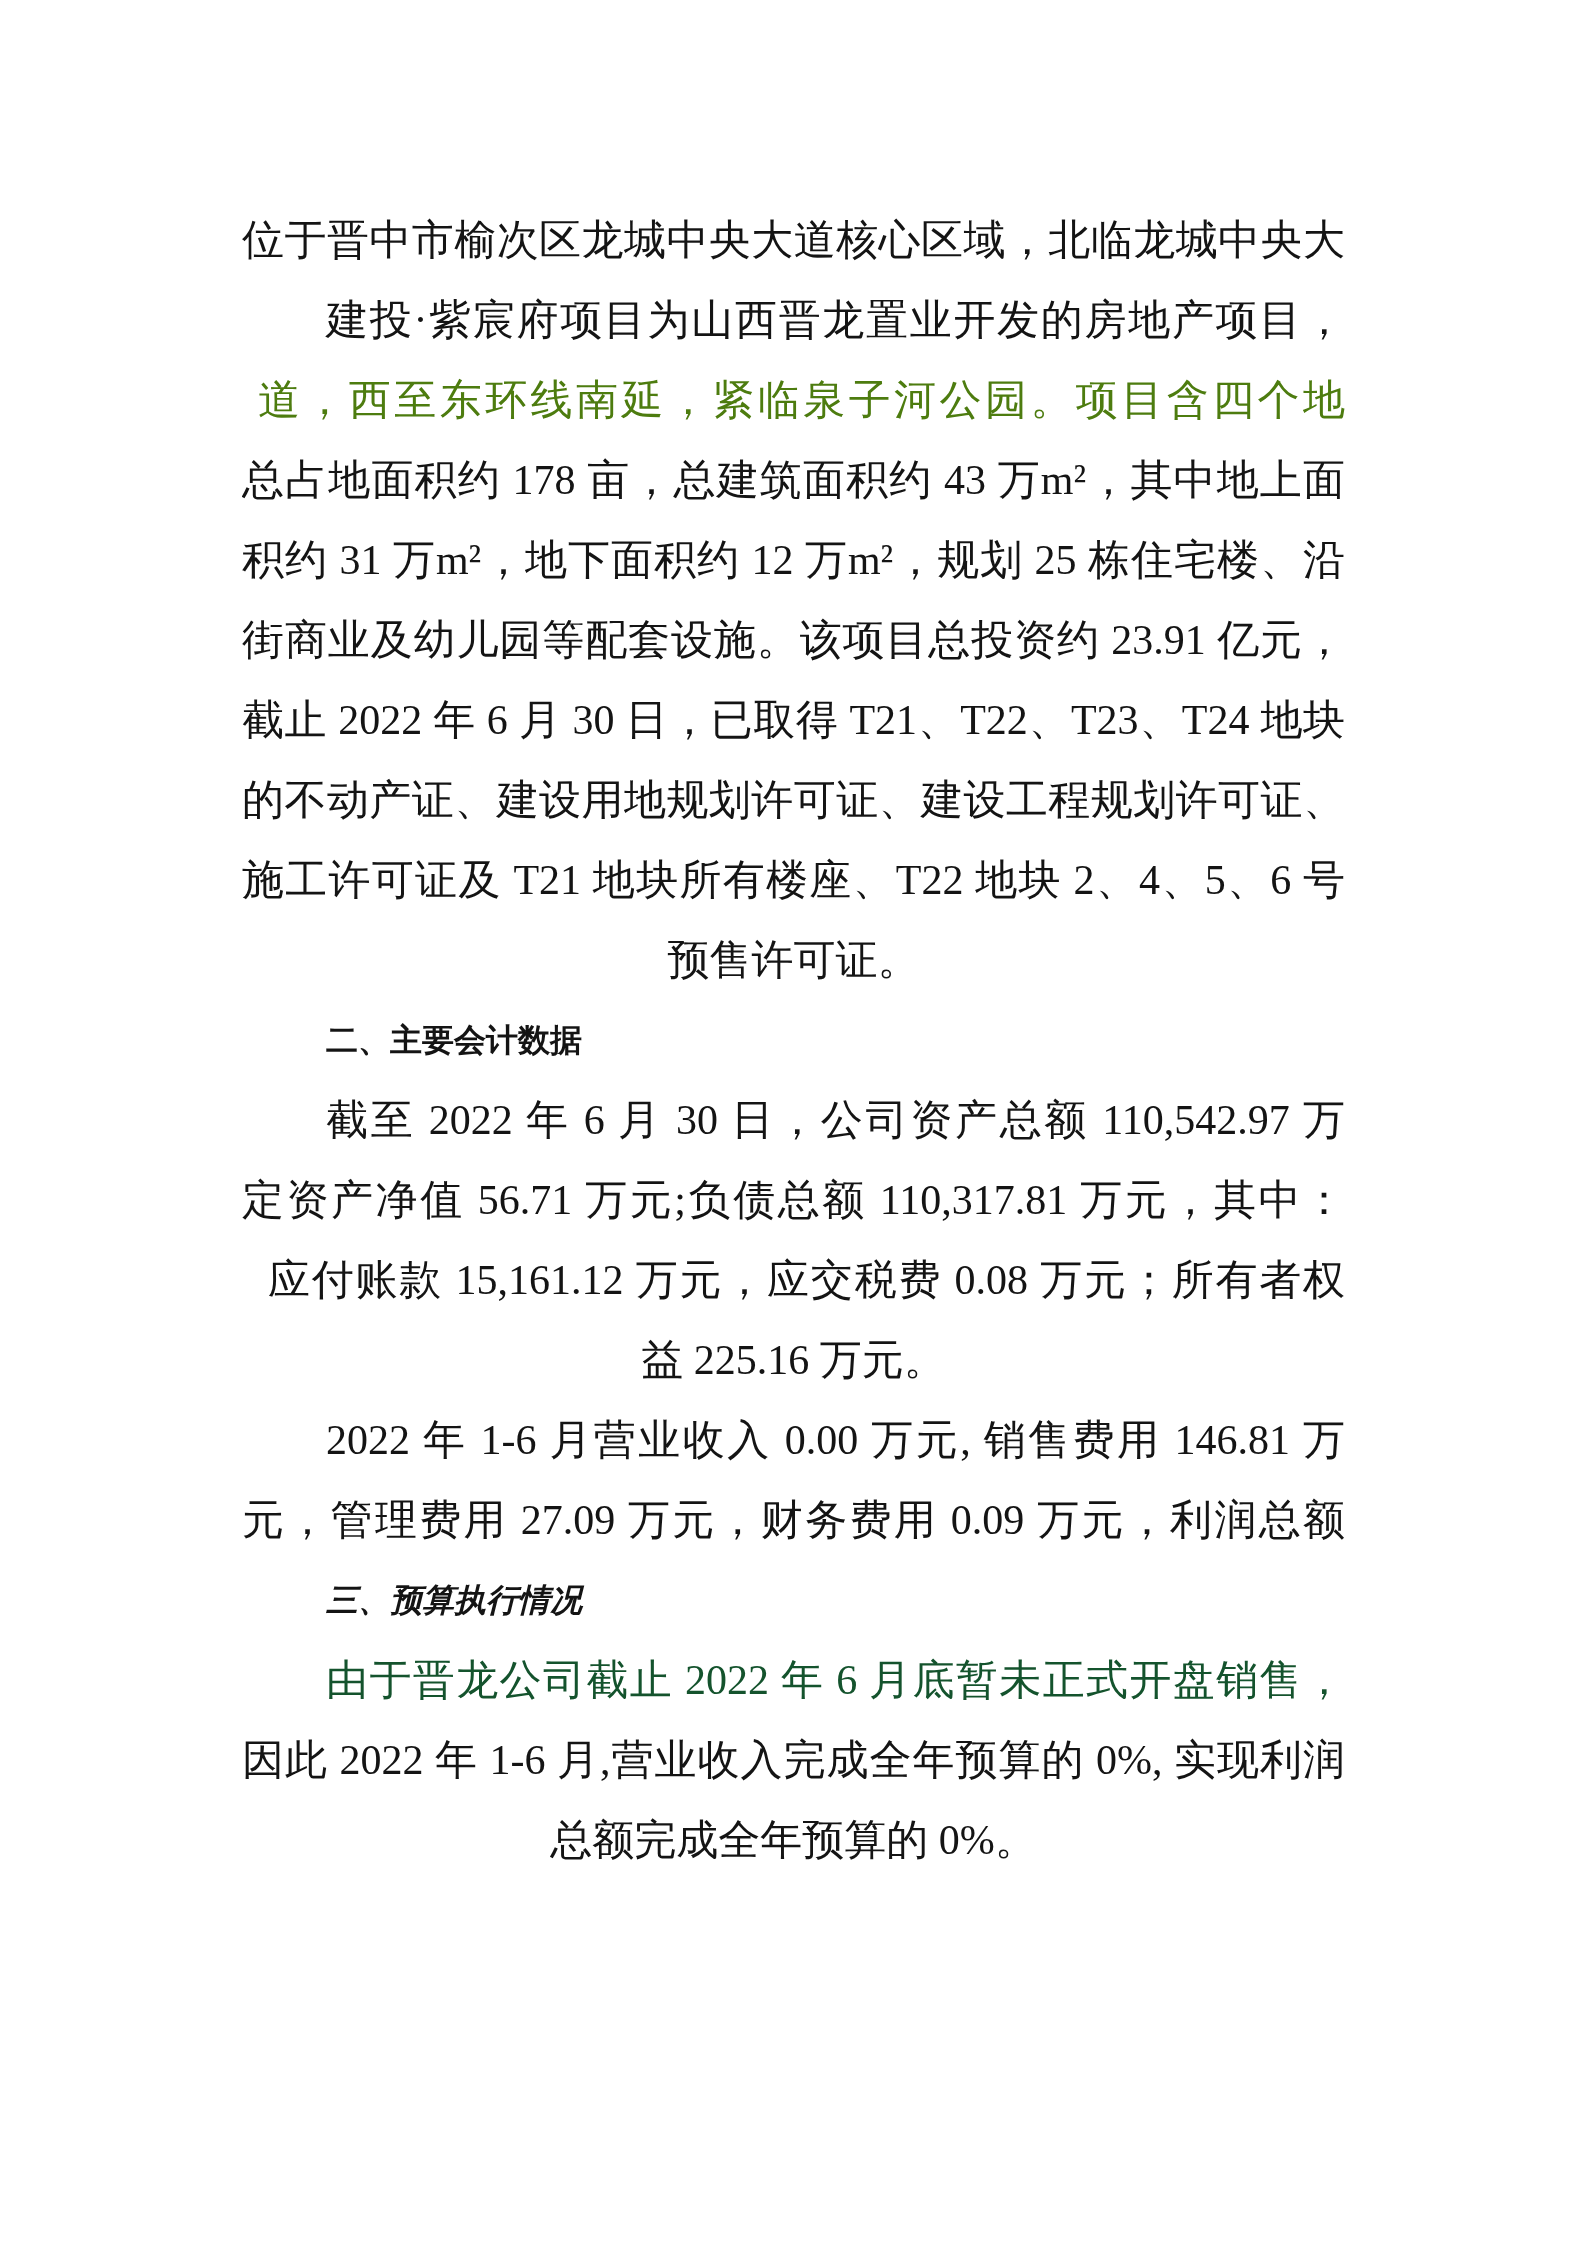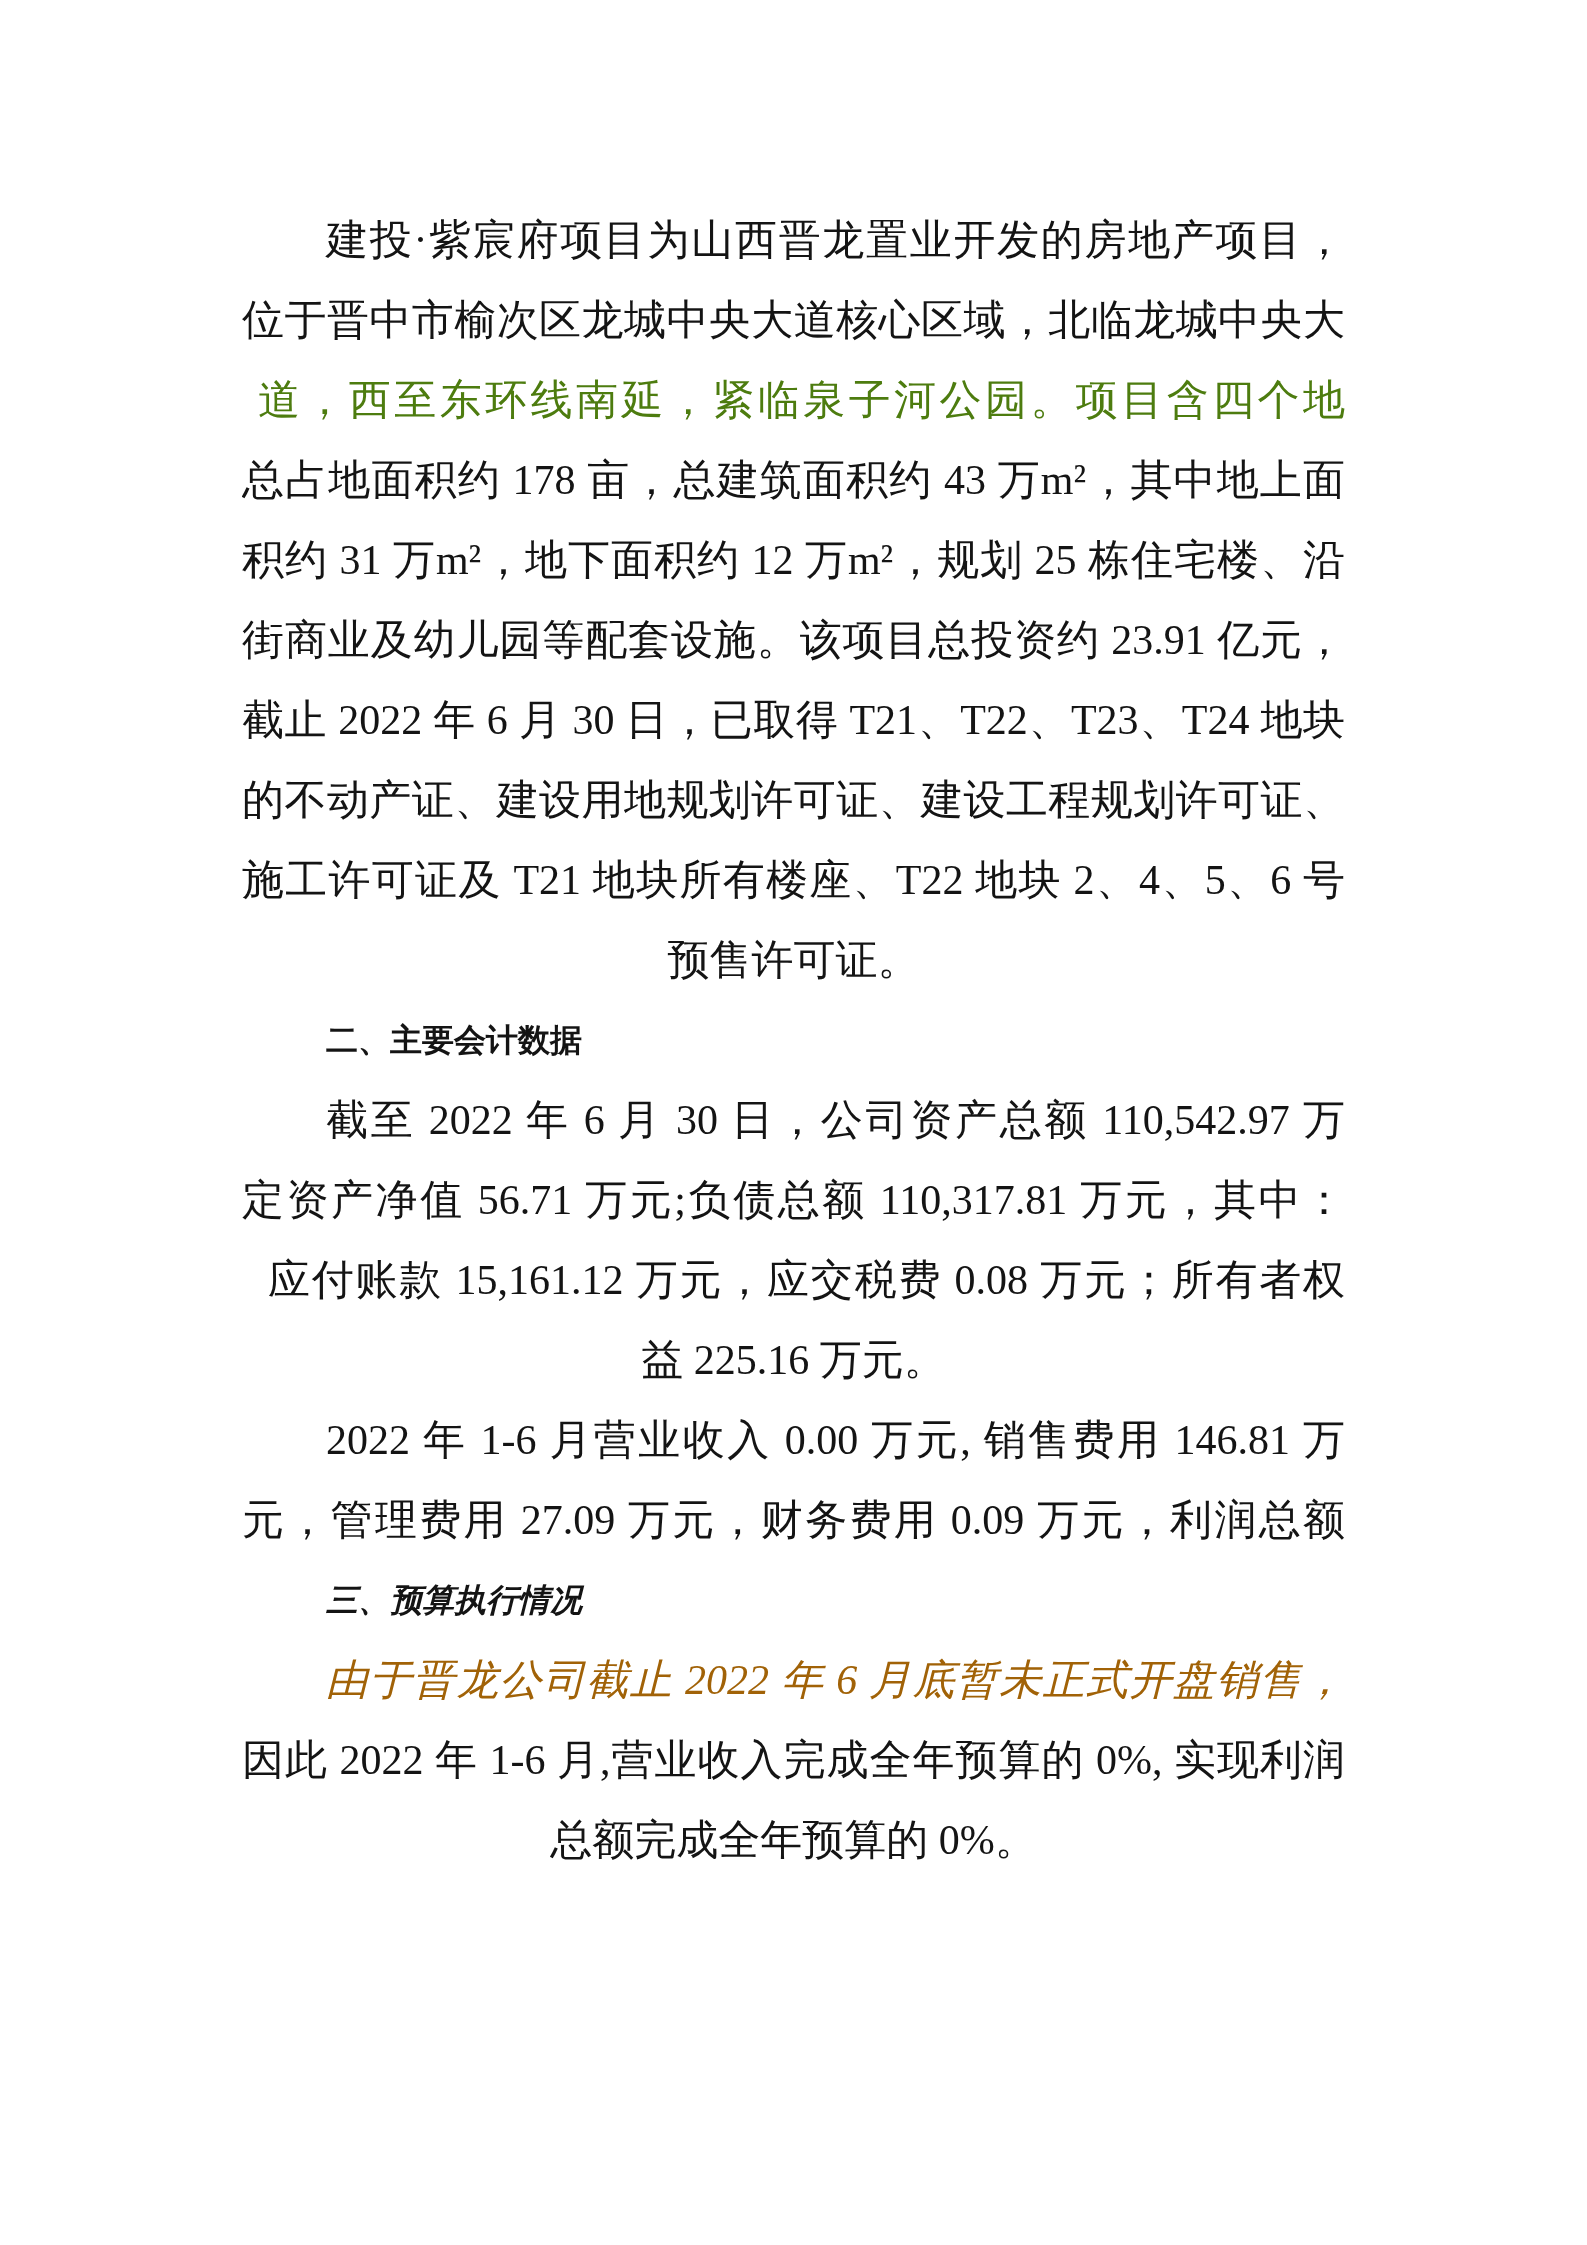--- a/index.html
+++ b/index.html
@@ -45,34 +45,34 @@
     font-weight: 700;
     font-family: "Liberation Sans", "DejaVu Sans", sans-serif;
     color: #141414;
     text-align: left;
   }
 </style>
 </head>
 <body>
 
 <main class="page" style="background: rgb(255, 255, 255);">
+    <div class="line just" style="color: rgb(20, 20, 20);">位于晋中市榆次区龙城中央大道核心区域，北临龙城中央大</div>
     <div class="line indent just" style="color: rgb(20, 20, 20);">建投·紫宸府项目为山西晋龙置业开发的房地产项目，</div>
-    <div class="line just" style="color: rgb(20, 20, 20);">位于晋中市榆次区龙城中央大道核心区域，北临龙城中央大</div>
     <div class="line just" style="color: #4d7c0f; margin-left: 16px;">道，西至东环线南延，紧临泉子河公园。项目含四个地块，</div>
     <div class="line just" style="color: rgb(20, 20, 20);">总占地面积约 178 亩，总建筑面积约 43 万m²，其中地上面</div>
     <div class="line just" style="color: rgb(20, 20, 20);">积约 31 万m²，地下面积约 12 万m²，规划 25 栋住宅楼、沿</div>
     <div class="line just" style="color: rgb(20, 20, 20);">街商业及幼儿园等配套设施。该项目总投资约 23.91 亿元，</div>
     <div class="line just" style="color: rgb(20, 20, 20);">截止 2022 年 6 月 30 日，已取得 T21、T22、T23、T24 地块</div>
     <div class="line just" style="color: rgb(20, 20, 20);">的不动产证、建设用地规划许可证、建设工程规划许可证、</div>
     <div class="line just" style="color: rgb(20, 20, 20);">施工许可证及 T21 地块所有楼座、T22 地块 2、4、5、6 号楼</div>
     <div class="line plain" style="color: rgb(20, 20, 20);">预售许可证。</div>
     <div class="heading" style="color: rgb(20, 20, 20);">二、主要会计数据</div>
     <div class="line indent just" style="color: rgb(20, 20, 20);">截至 2022 年 6 月 30 日，公司资产总额 110,542.97 万</div>
     <div class="line just" style="color: rgb(20, 20, 20);">定资产净值 56.71 万元;负债总额 110,317.81 万元，其中：</div>
     <div class="line just" style="color: rgb(20, 20, 20); margin-left: 26px;">应付账款 15,161.12 万元，应交税费 0.08 万元；所有者权</div>
     <div class="line plain" style="color: rgb(20, 20, 20);">益 225.16 万元。</div>
     <div class="line indent just" style="color: rgb(20, 20, 20);">2022 年 1-6 月营业收入 0.00 万元, 销售费用 146.81 万</div>
     <div class="line just" style="color: rgb(20, 20, 20);">元，管理费用 27.09 万元，财务费用 0.09 万元，利润总额</div>
     <div class="heading" style="color: rgb(20, 20, 20); font-style: italic;">三、预算执行情况</div>
-    <div class="line indent just" style="color: #a16207; font-style: italic;">由于晋龙公司截止 2022 年 6 月底暂未正式开盘销售，</div>
+    <div class="line indent just" style="color: #14532d;">由于晋龙公司截止 2022 年 6 月底暂未正式开盘销售，</div>
     <div class="line just" style="color: rgb(20, 20, 20);">因此 2022 年 1-6 月,营业收入完成全年预算的 0%, 实现利润</div>
     <div class="line plain" style="color: rgb(20, 20, 20);">总额完成全年预算的 0%。</div>
   </main>
 
 </body></html>

